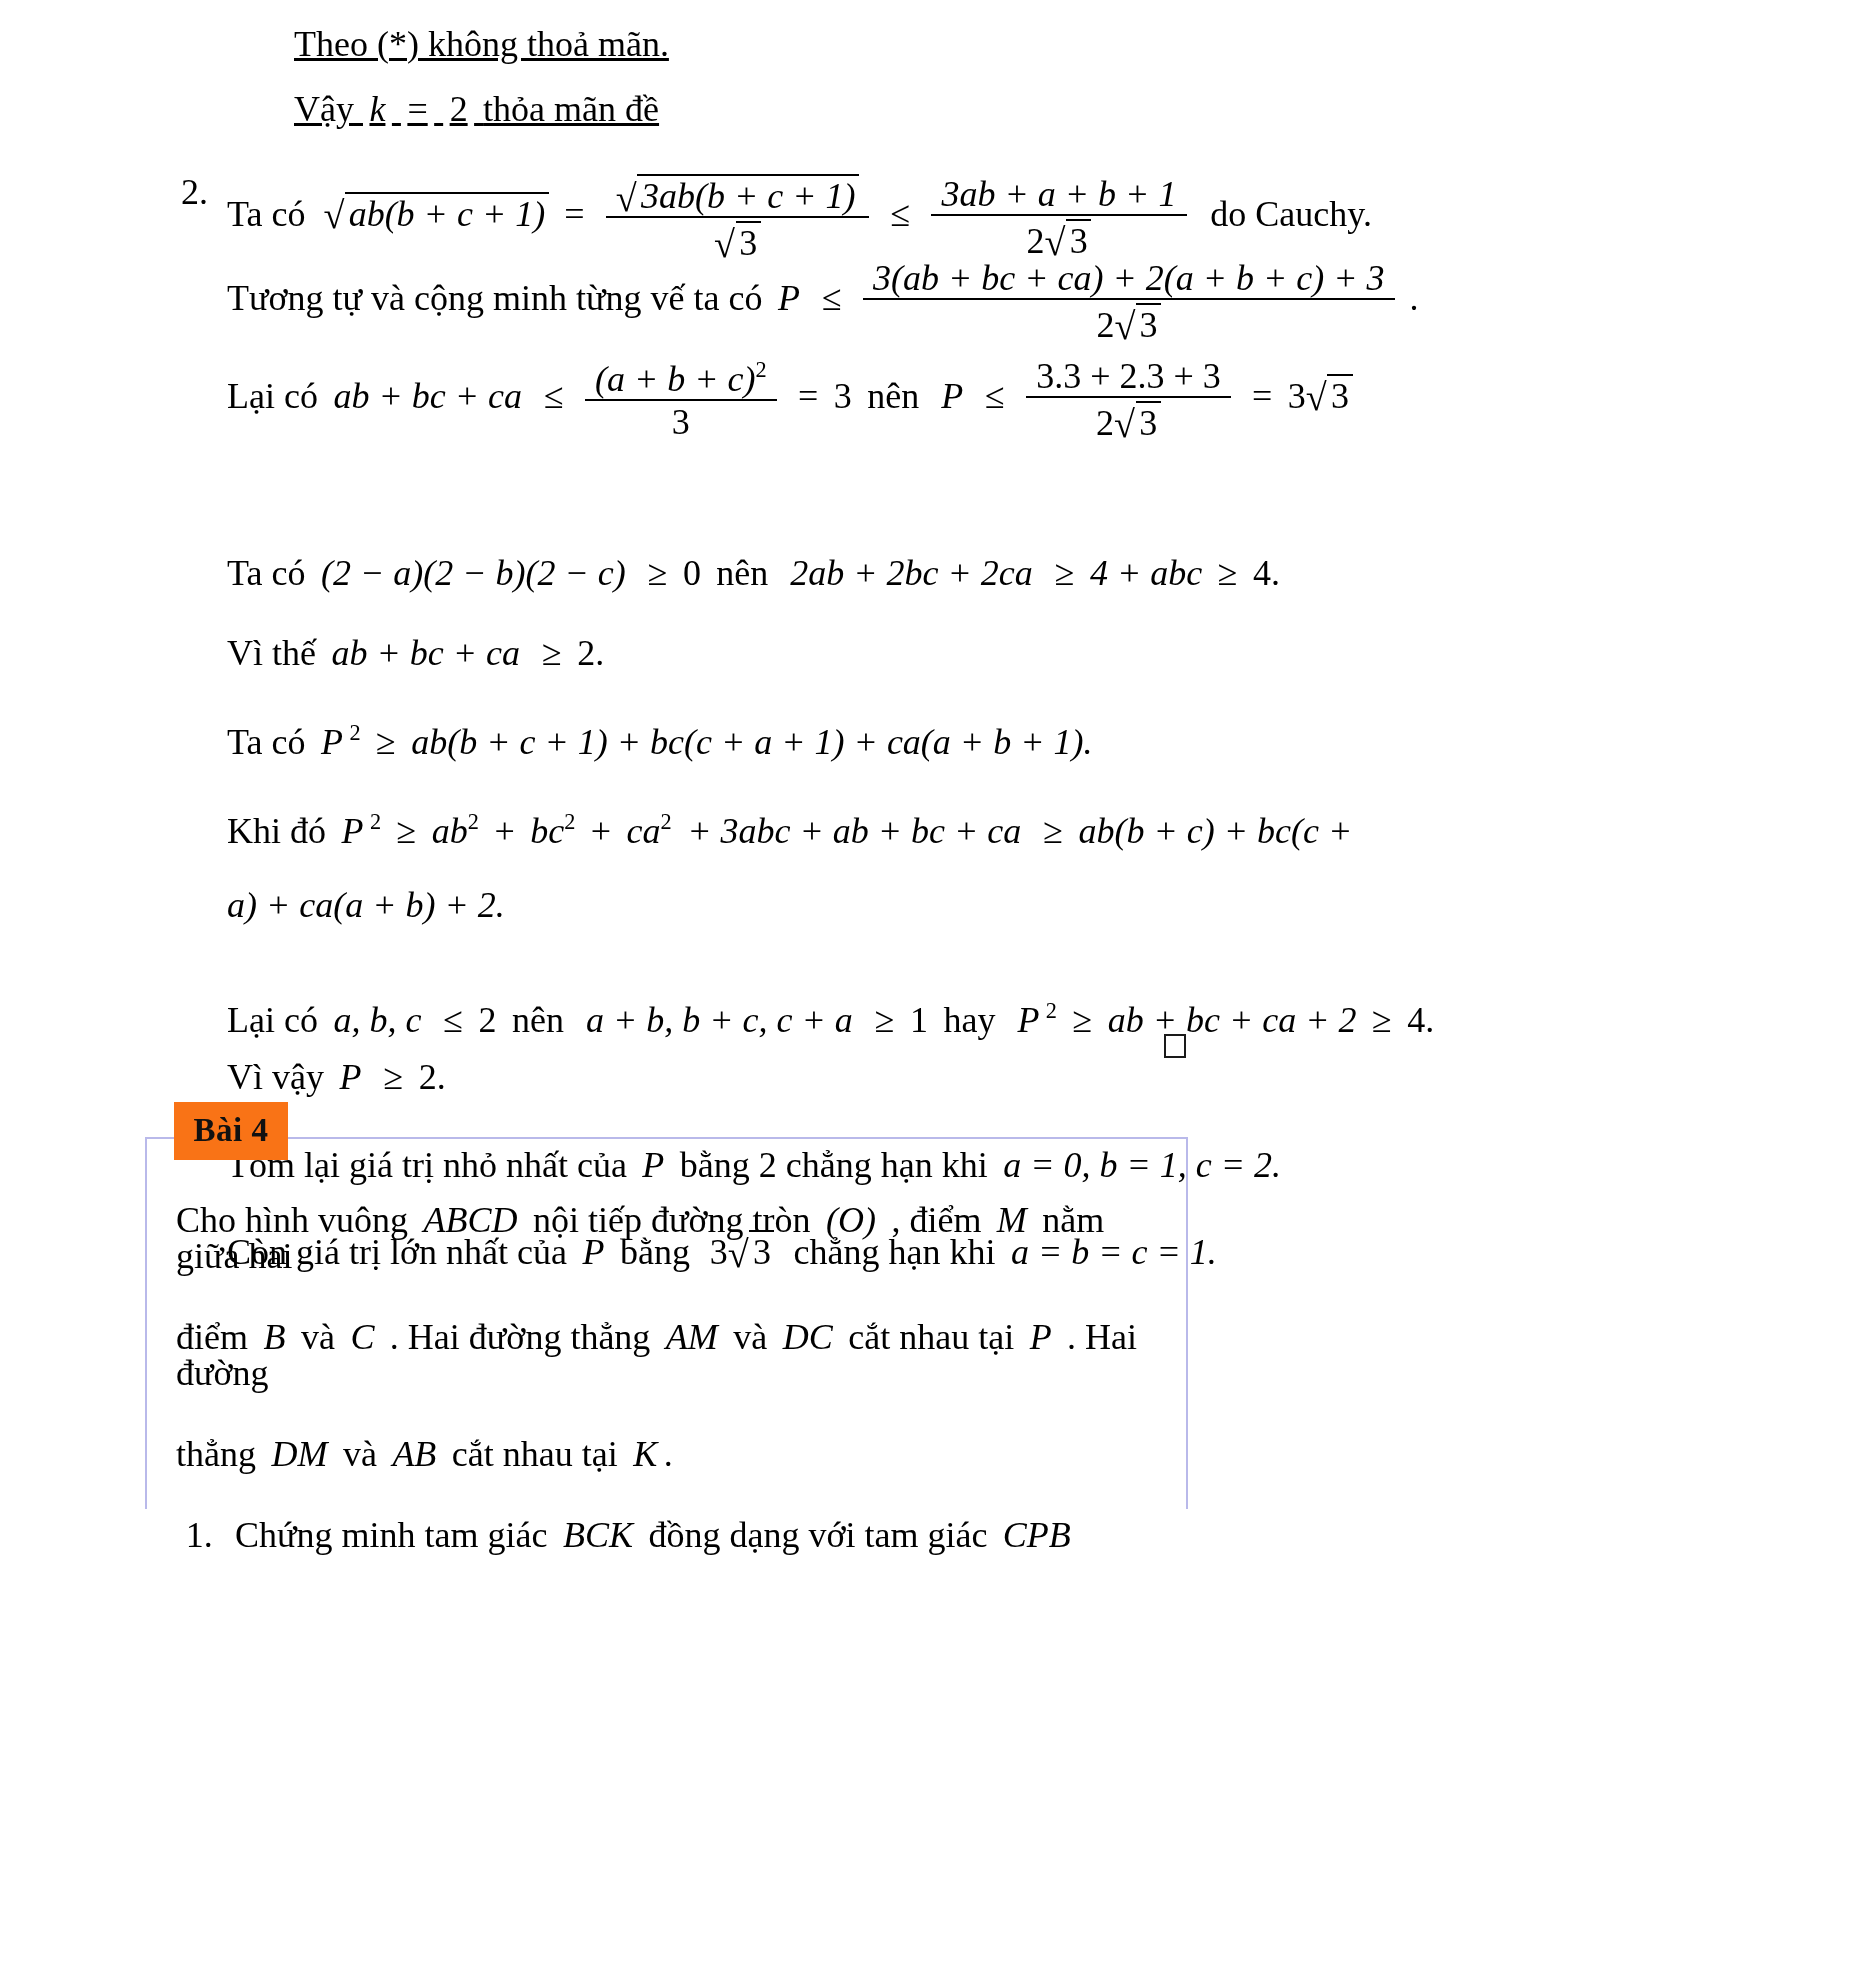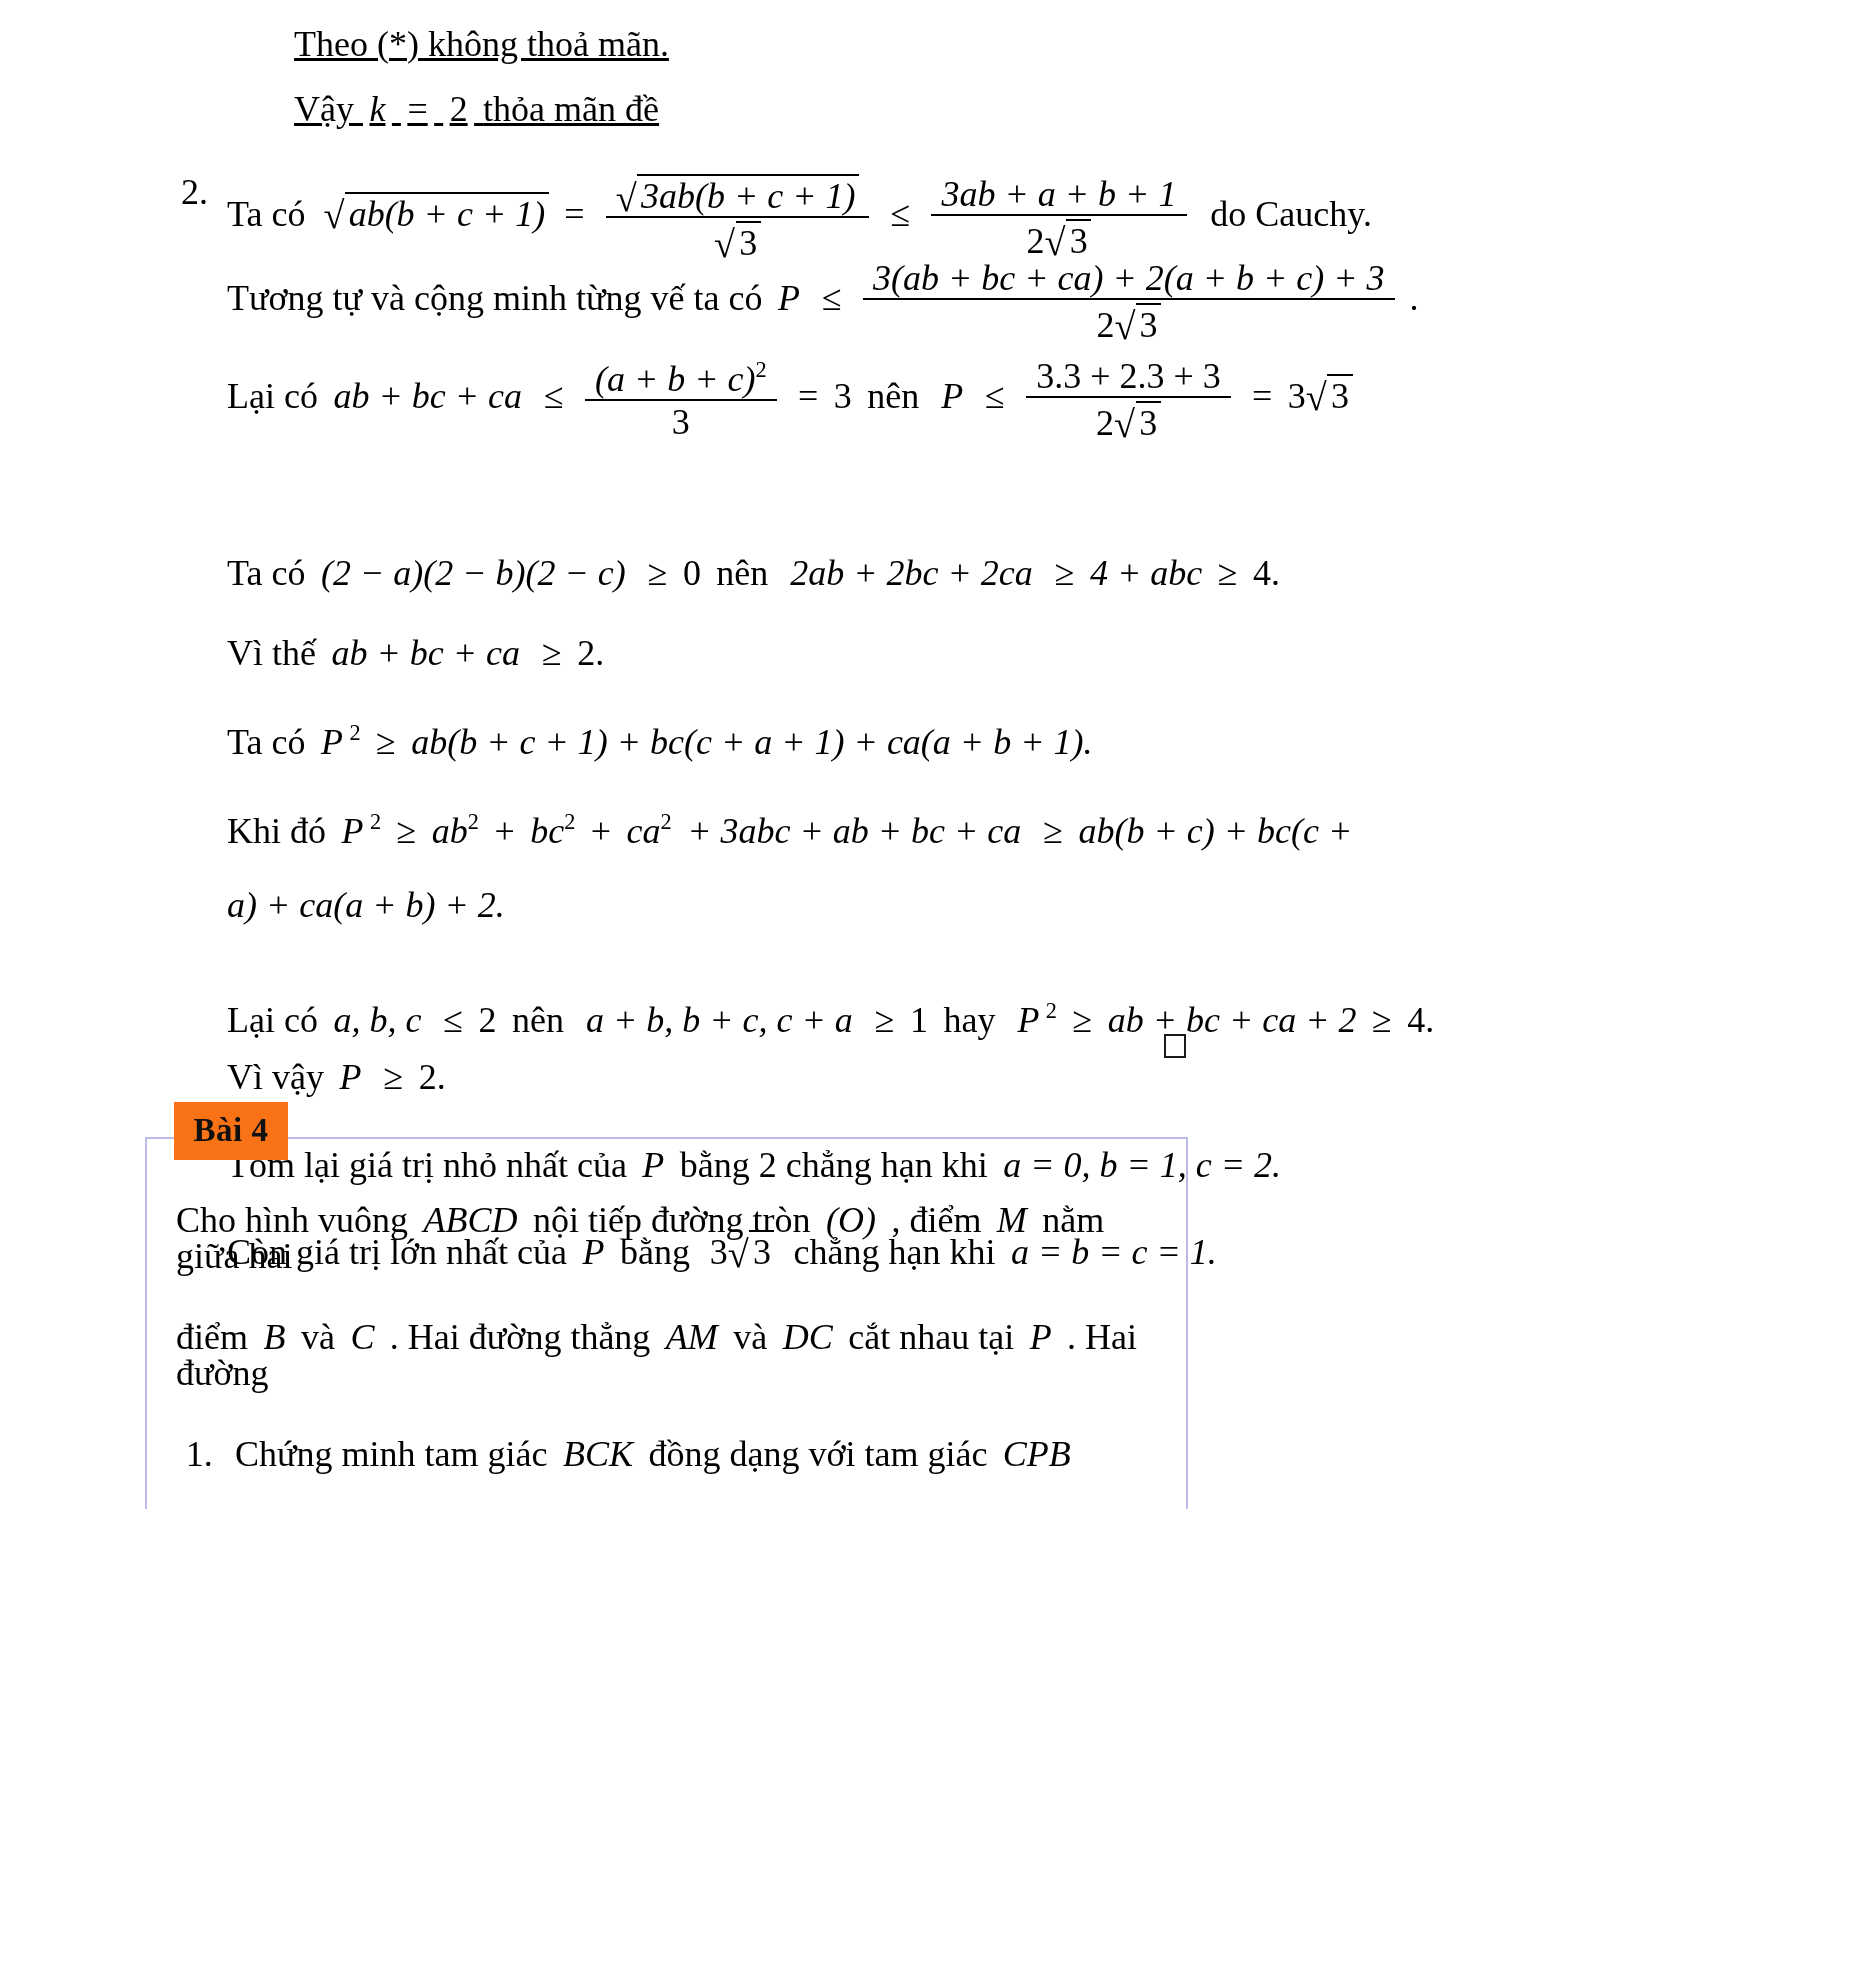--- a/index.html
+++ b/index.html
@@ -250,20 +250,28 @@
           <span class="it op">C</span>
           <span>. Hai đường thẳng</span>
           <span class="it op">AM</span>
           <span>và</span>
           <span class="it op">DC</span>
           <span>cắt nhau tại</span>
           <span class="it op">P</span>
           <span>. Hai đường</span>
         </div>
 
+        <div class="thmline">
+          <span>thẳng</span>
+          <span class="it op">DM</span>
+          <span>và</span>
+          <span class="it op">AB</span>
+          <span>cắt nhau tại</span>
+          <span class="it op">K</span><span>.</span>
+        </div>
 
         <div class="thmitem" style="margin-top:15.7px;padding-left:59px;">
           <span class="marker" style="left:9.8px;">1.</span>
           <span>Chứng minh tam giác</span>
           <span class="it op">BCK</span>
           <span>đồng dạng với tam giác</span>
           <span class="it op">CPB</span>
         </div>
 
       </div>

